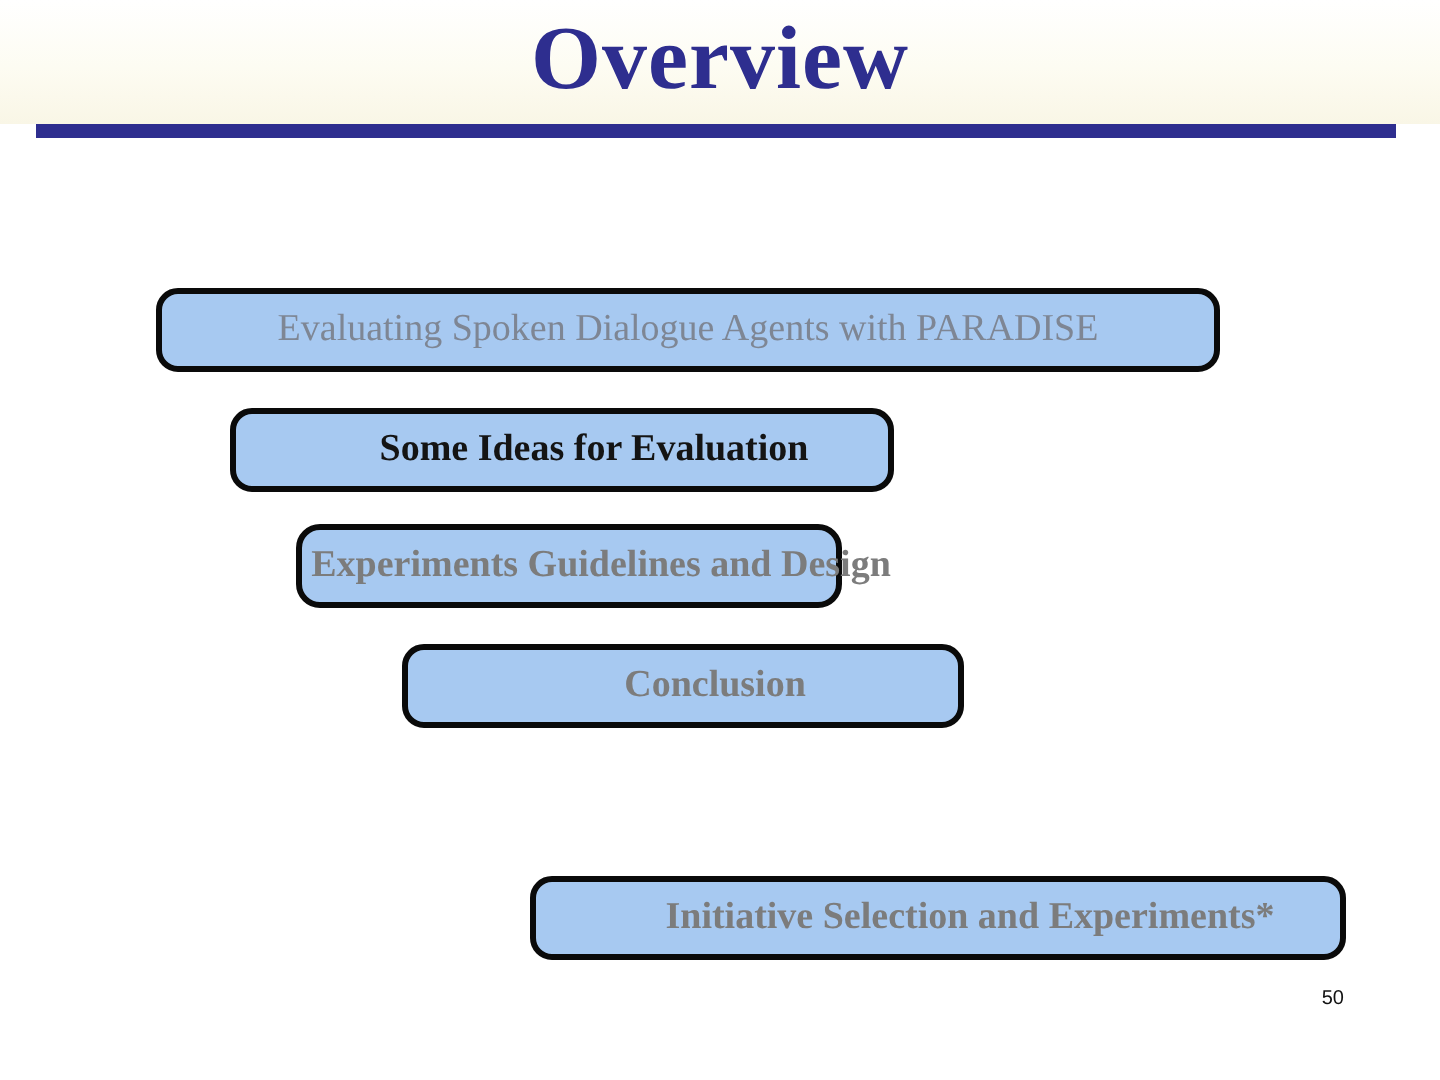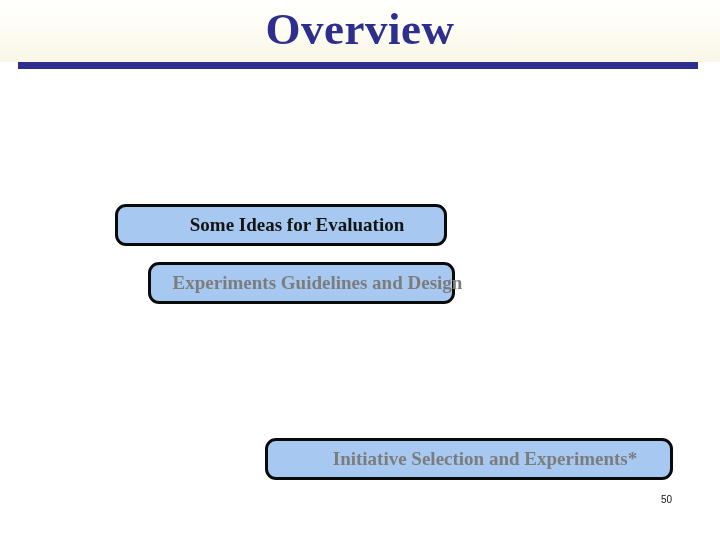--- a/index.html
+++ b/index.html
@@ -28,42 +28,48 @@
     border-radius:11px;
     display:flex;align-items:center;justify-content:center;
     font-size:19px;color:var(--muted-text,#7e8694);
     white-space:nowrap;
   }
   .box.bold{font-weight:bold;color:var(--muted-bold-text,#7c7c7c);padding-left:32px;}
   .box.dark{color:var(--dark-text,#141414);}
   .b1{left:46px;top:87px;width:296px;}
   .b2{left:78px;top:144px;width:532px;}
   .b3{left:115px;top:204px;width:332px;}
-  .b4{left:148px;top:262px;width:307px;}
+  .b4{left:148px;top:262px;width:273px;border-radius:12px;}
   .b5{left:201px;top:322px;width:281px;}
   .b6{left:245px;top:380px;width:288px;}
   .b7{left:265px;top:438px;width:408px;}
   .page-number{
     position:absolute;top:494px;right:48px;
     font-family:"Liberation Sans", sans-serif;
     font-size:10px;color:#111111;
   }
 </style>
 </head>
 <body>
 
 <div class="slide">
   <div class="header-band"></div>
   <h1 class="title">Overview</h1>
   <div class="title-rule"></div>
 
+  <div class="box b2">
+    <span>Evaluating Spoken Dialogue Agents with PARADISE</span>
+  </div>
   <div class="box b3 bold dark">
     <span>Some Ideas for Evaluation</span>
   </div>
   <div class="box b4 bold">
     <span>Experiments Guidelines and Design</span>
+  </div>
+  <div class="box b5 bold">
+    <span>Conclusion</span>
   </div>
   <div class="box b7 bold">
     <span>Initiative Selection and Experiments*</span>
   </div>
 
   <div class="page-number">50</div>
 </div>
 
 </body></html>

